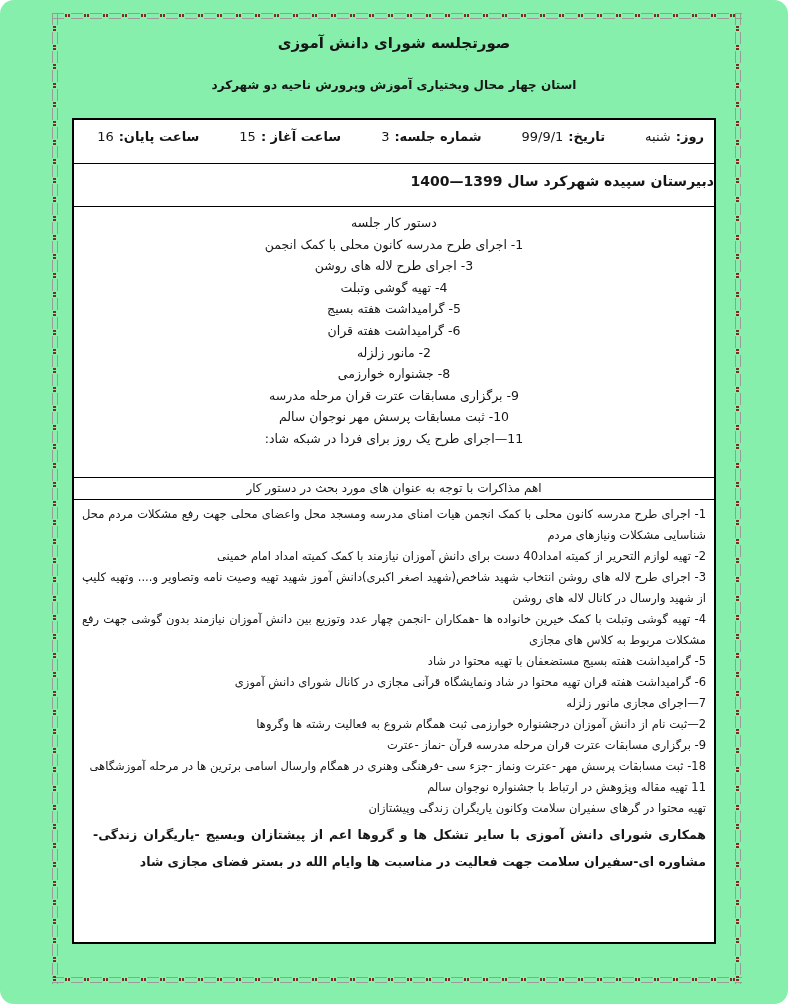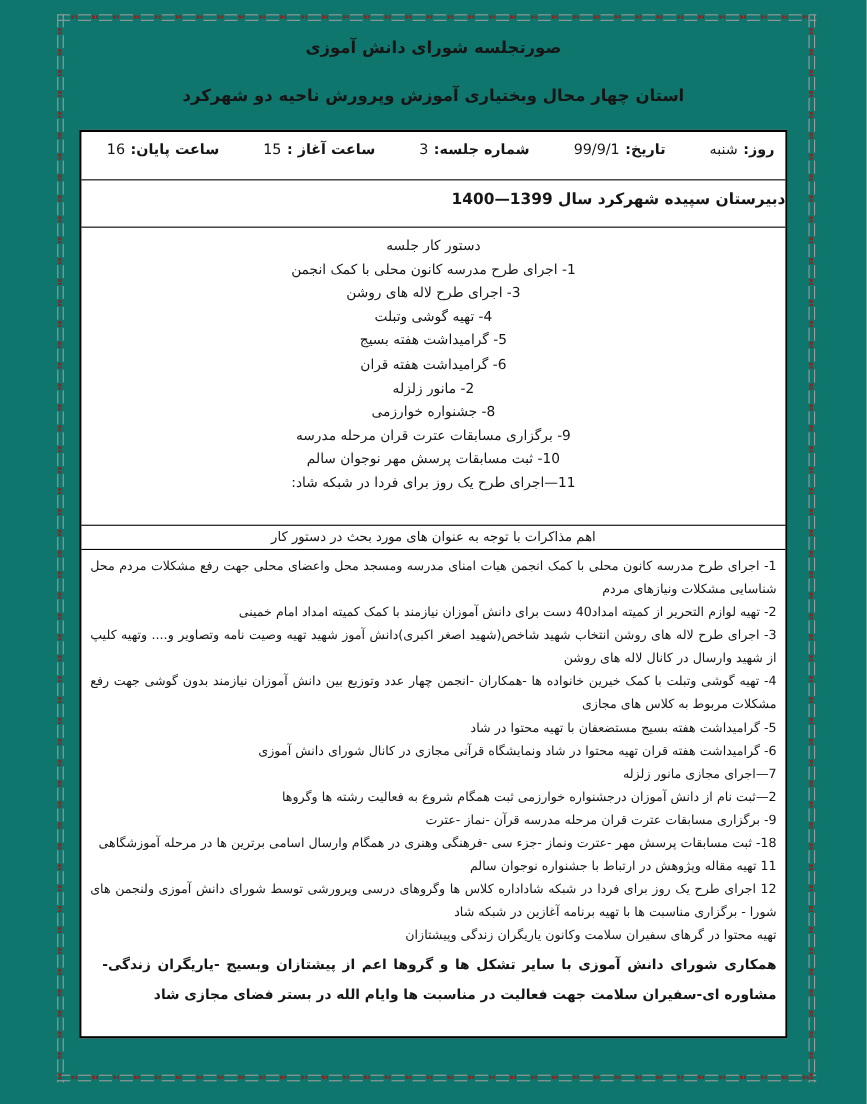--- a/index.html
+++ b/index.html
@@ -1,24 +1,25 @@
 <!DOCTYPE html>
 <html lang="fa" dir="rtl"><head>
 <meta charset="utf-8">
 <style>
   * { margin:0; padding:0; box-sizing:border-box; }
   html,body { background:#ffffff; }
   .page {
     position:relative;
     width:788px; height:1004px;
-    background:#0f766e;
+    background:#86efac;
     font-family:"DejaVu Sans", sans-serif;
     color:#161616;
     direction:rtl;
     overflow:hidden;
+    border-radius:14px;
   }
 
   
   .frame-h {
     position:absolute; height:7px;
     background-image:
       repeating-linear-gradient(to right, #9a9a9a 0 12px, transparent 12px 19px),
       repeating-linear-gradient(to right, #9a9a9a 0 12px, transparent 12px 19px),
       repeating-linear-gradient(to right, transparent 0 13px, #7b2d26 13px 15px, transparent 15px 16px, #7b2d26 16px 18px, transparent 18px 19px);
     background-size:19px 1px, 19px 1px, 19px 3px;
@@ -36,21 +37,21 @@
     background-size:1px 19px, 1px 19px, 3px 19px;
     background-position:0 0, 5px 0, 1px 0;
     background-repeat:repeat-y;
   }
   .frame-left  { left:52px; }
   .frame-right { right:46px; }
 
   
   .titles { position:absolute; top:34px; left:80px; right:80px; text-align:center; }
   .title-main { font-size:15px; font-weight:bold; }
-  .title-sub  { font-size:15px; font-weight:bold; margin-top:26px; }
+  .title-sub  { font-size:12px; font-weight:bold; margin-top:26px; }
 
   
   .doc-table {
     position:absolute;
     top:118px; right:72px;
     width:644px; height:826px;
     border:2px solid #000;
     display:flex; flex-direction:column;
     background:#fff;
   }
@@ -196,21 +197,20 @@
           <div class="line">7—اجرای مجازی مانور زلزله</div>
 
           <div class="line">2—ثبت نام از دانش آموزان درجشنواره خوارزمی ثبت همگام شروع به فعالیت رشته ها وگروها</div>
 
           <div class="line">9- برگزاری مسابقات عترت قران مرحله مدرسه قرآن -نماز -عترت</div>
 
           <div class="line">18- ثبت مسابقات پرسش مهر -عترت ونماز -جزء سی -فرهنگی وهنری در همگام وارسال اسامی برترین ها در مرحله آموزشگاهی</div>
 
           <div class="line">11 تهیه مقاله وپژوهش در ارتباط با جشنواره نوجوان سالم</div>
 
-          <div class="line">12 اجرای طرح یک روز برای فردا در شبکه شاداداره کلاس ها وگروهای درسی وپرورشی توسط شورای دانش آموزی ولنجمن های شورا - برگزاری مناسبت ها با تهیه برنامه آغازین در شبکه شاد</div>
 
           <div class="line">تهیه محتوا در گرهای سفیران سلامت وکانون یاریگران زندگی وپیشتازان</div>
         </div>
       <div class="conclusion">همکاری شورای دانش آموزی با سایر تشکل ها و گروها اعم از پیشتازان وبسیج -یاریگران زندگی-مشاوره ای-سفیران سلامت جهت فعالیت در مناسبت ها وایام الله در بستر فضای مجازی شاد</div>
     </div>
 
   </div>
 </div>
 
 </body></html>

